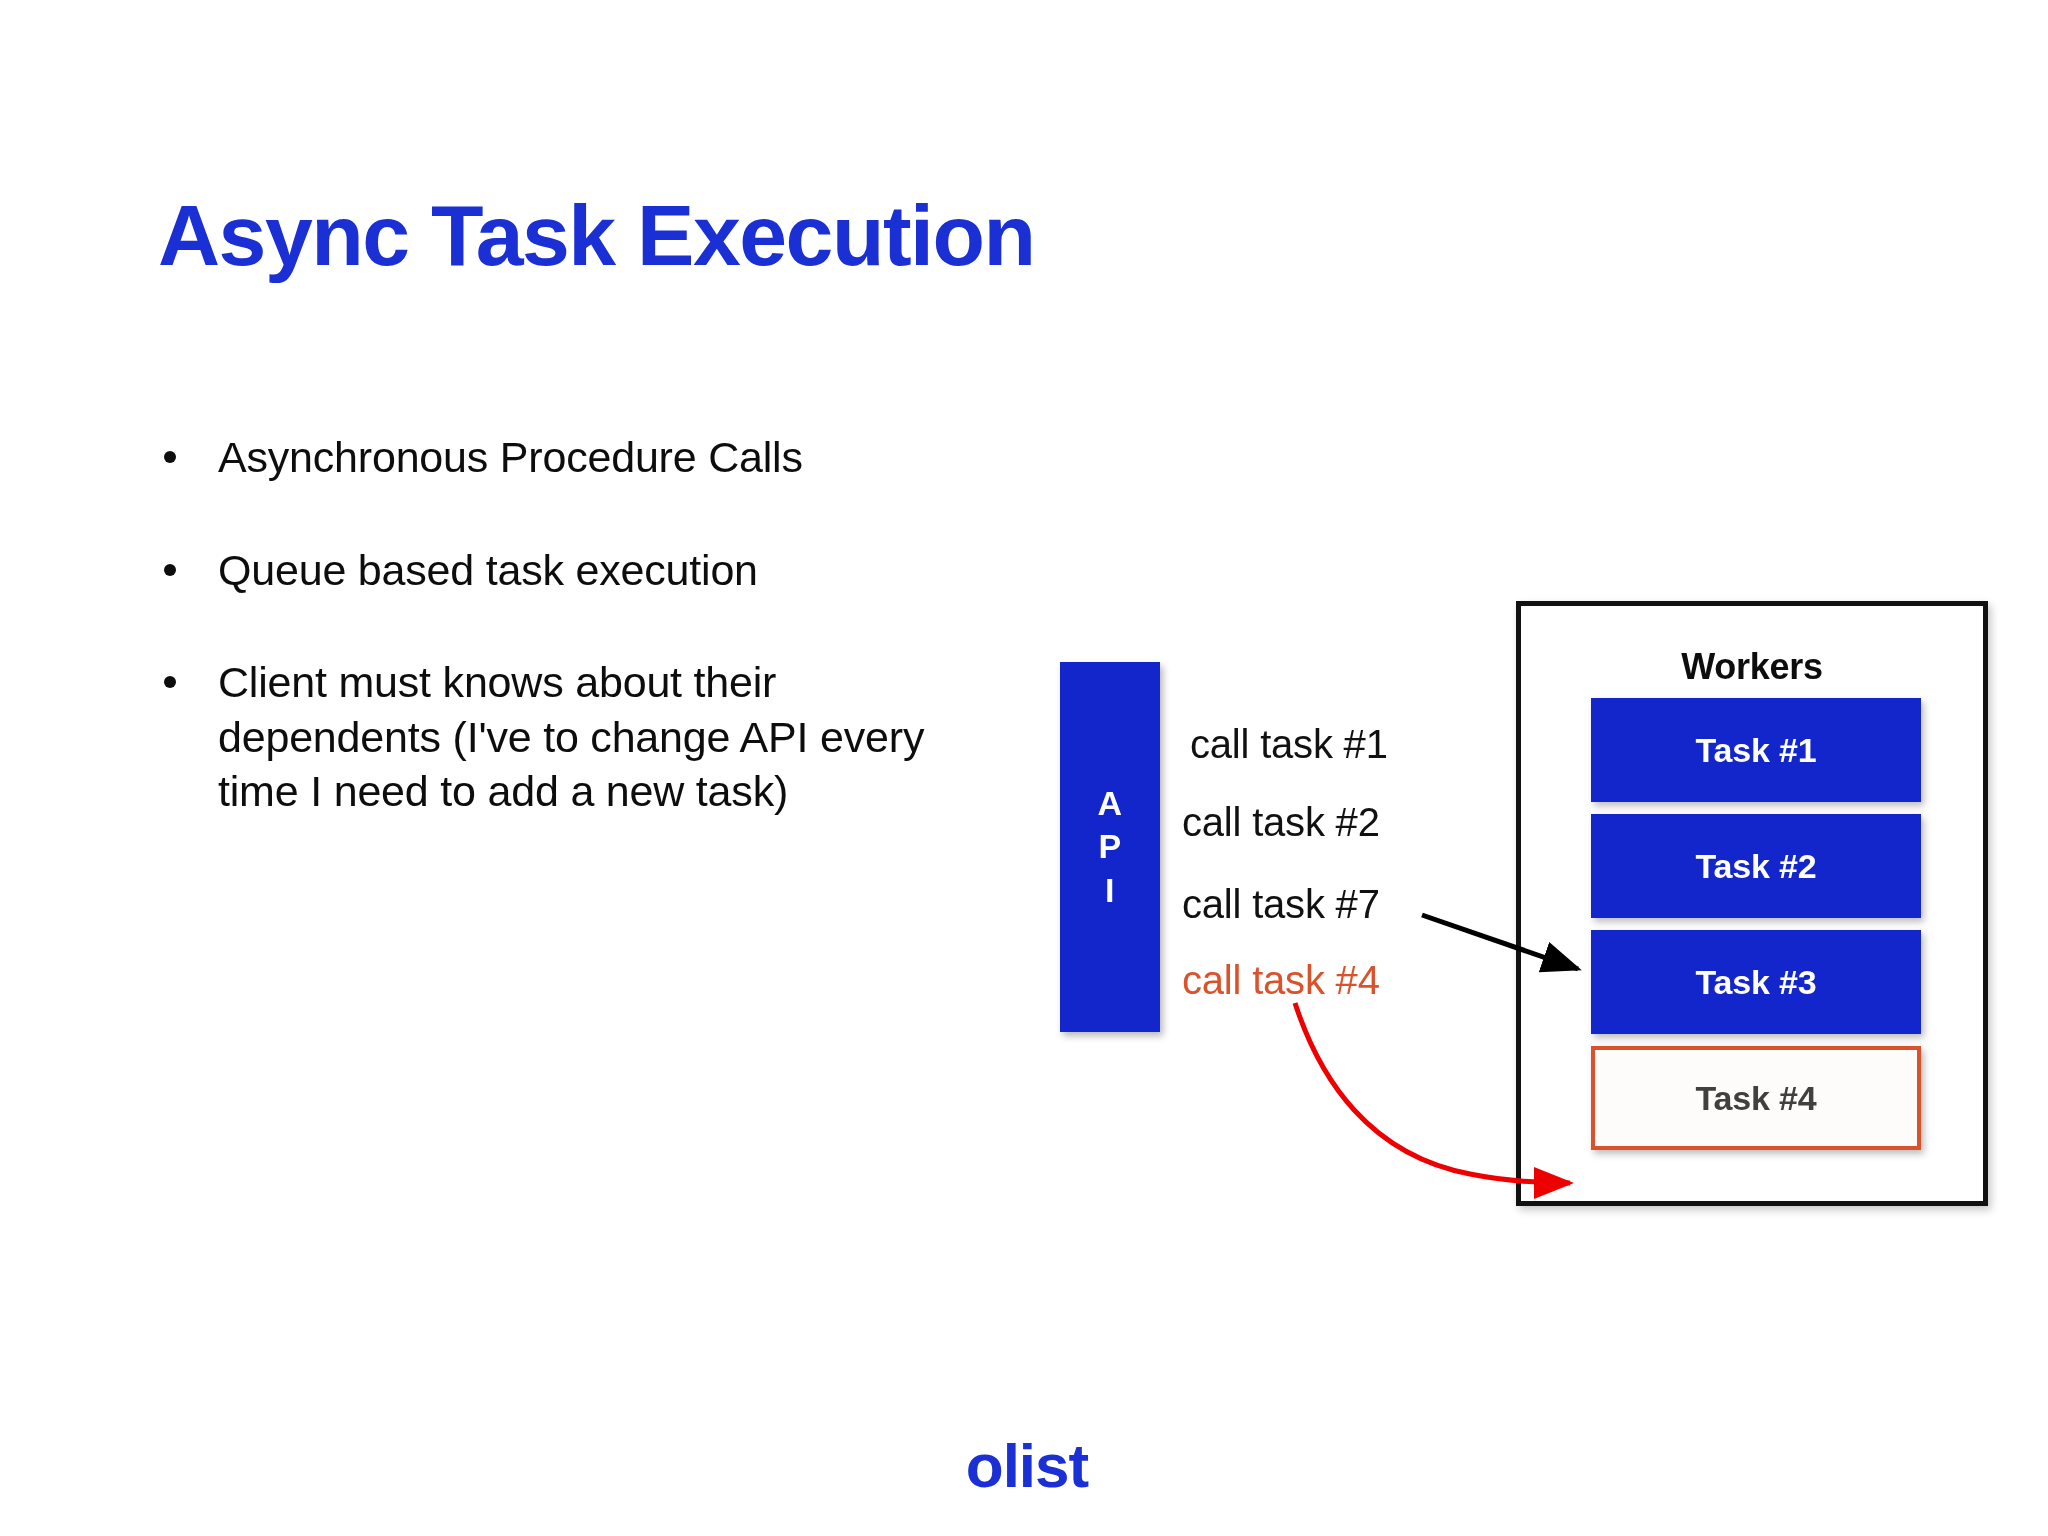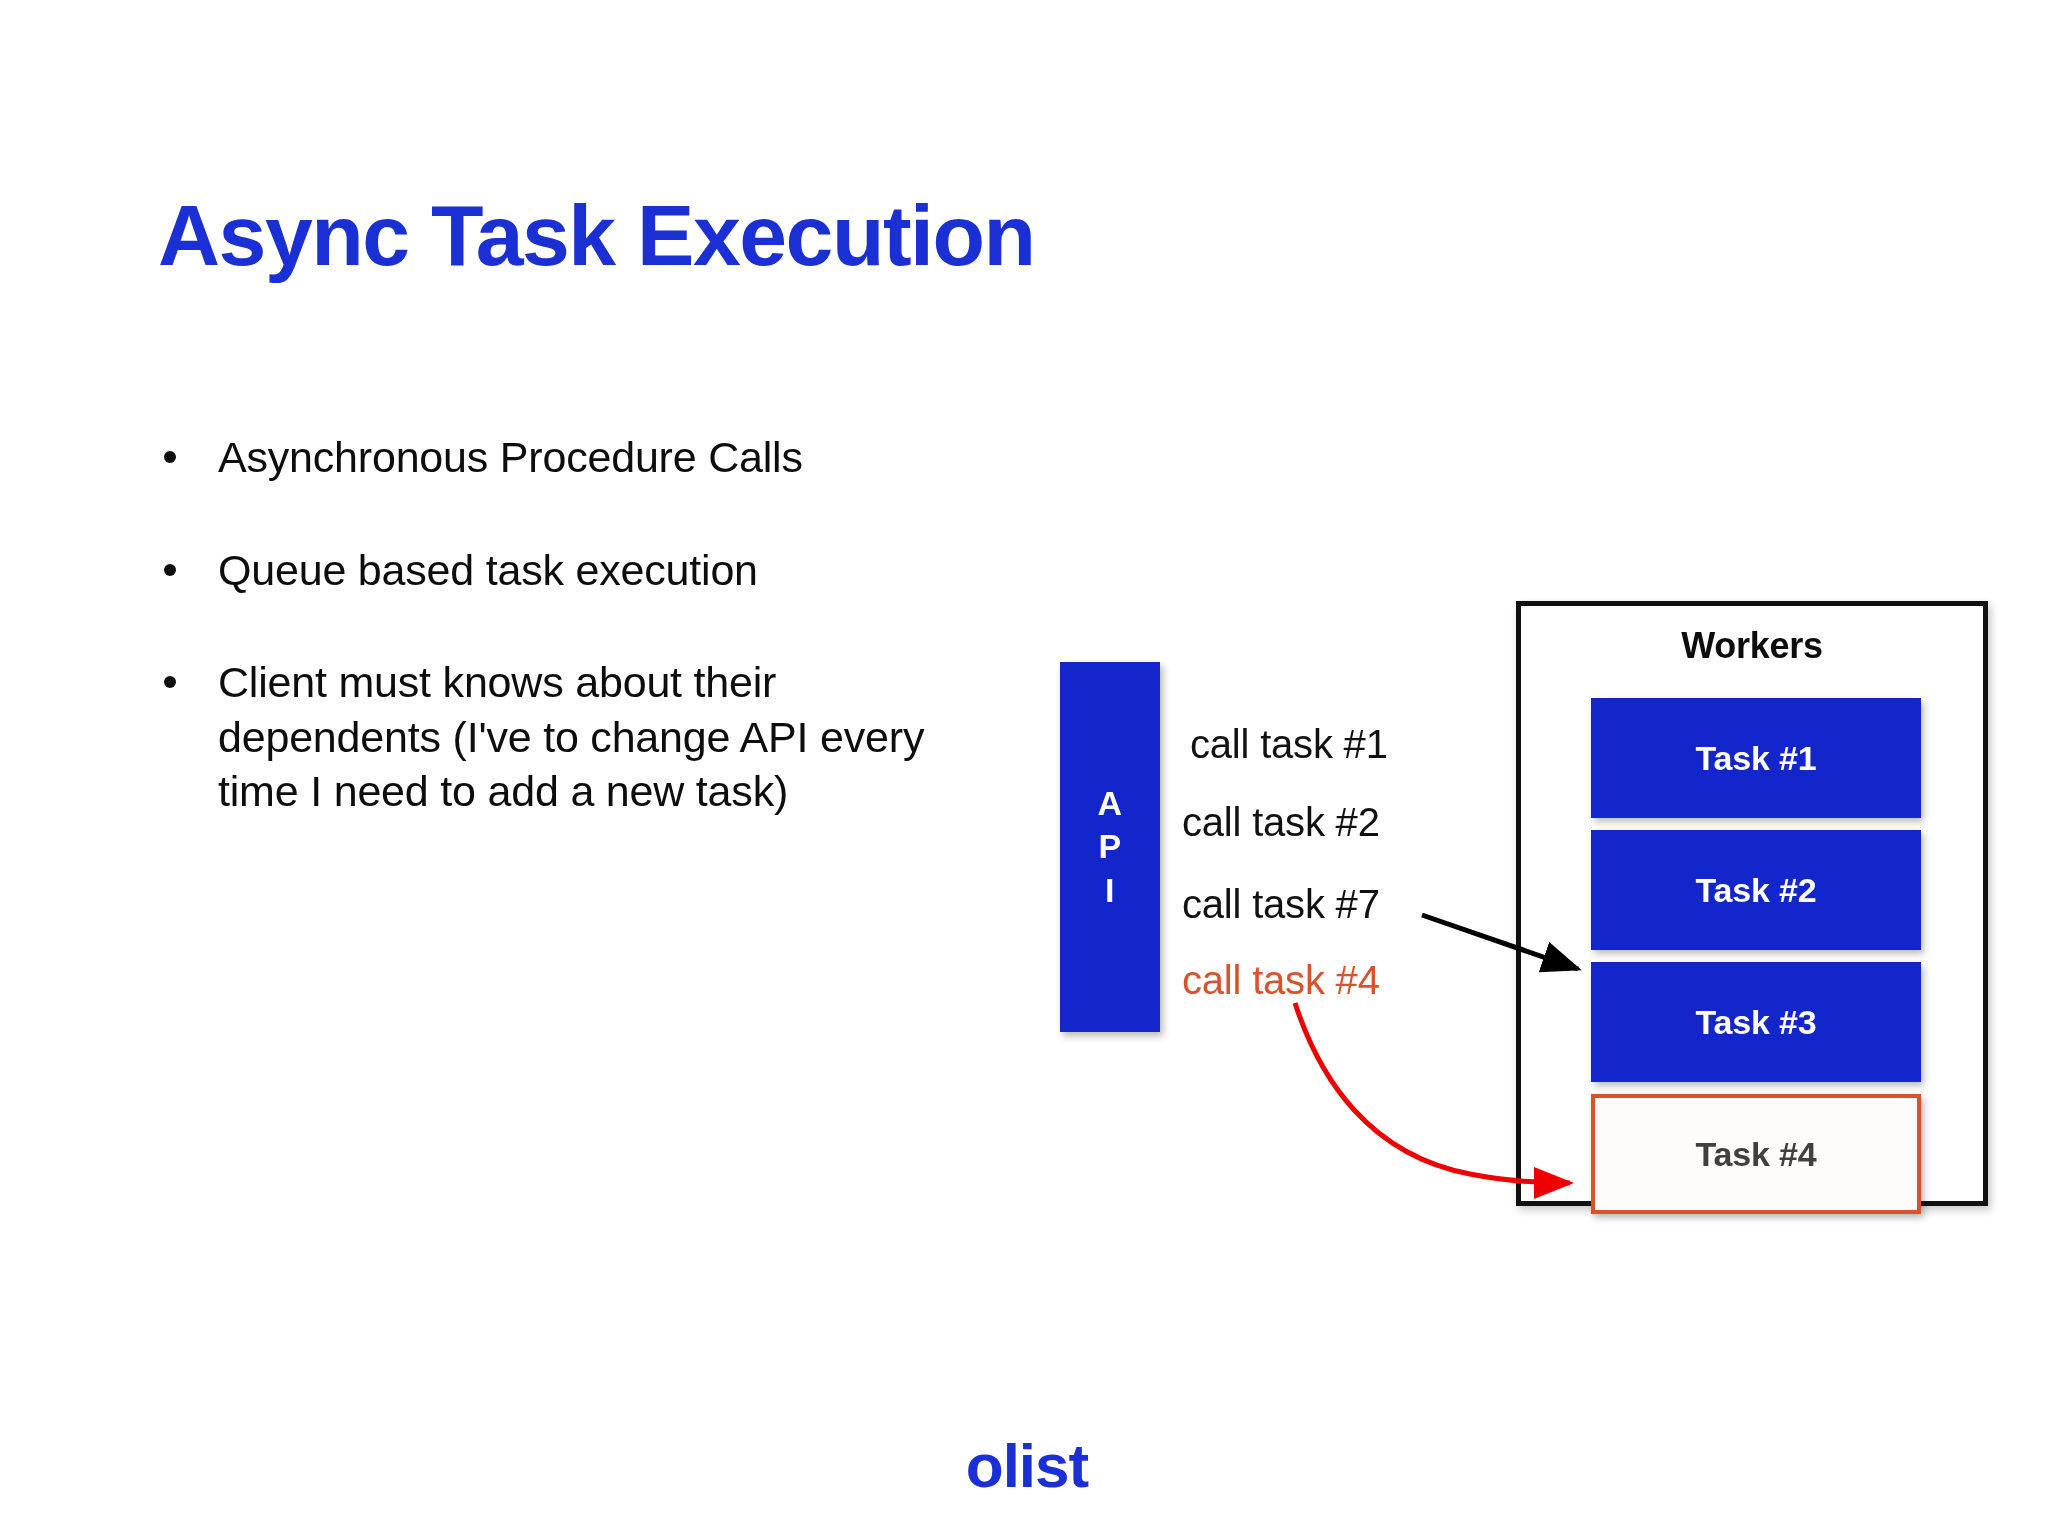--- a/index.html
+++ b/index.html
@@ -123,35 +123,35 @@
     height: 605px;
     border: 5px solid #111111;
     background: #ffffff;
     box-sizing: border-box;
     box-shadow: 3px 4px 8px rgba(0,0,0,0.22);
   }
   .workers-title {
     position: absolute;
     left: 0;
     right: 0;
-    top: 19px;
+    top: 40px;
     text-align: center;
     font-size: 36px;
     font-weight: 700;
     color: #0d0d0d;
     letter-spacing: -0.3px;
   }
   .task-list {
     position: absolute;
     left: 70px;
     top: 92px;
     width: 330px;
   }
   .task-box {
-    height: 120px;
+    height: 104px;
     margin-bottom: 12px;
     background: #1226cb;
     color: #ffffff;
     font-size: 34px;
     font-weight: 700;
     display: flex;
     align-items: center;
     justify-content: center;
     box-shadow: 3px 4px 7px rgba(0,0,0,0.26);
     letter-spacing: -0.2px;

